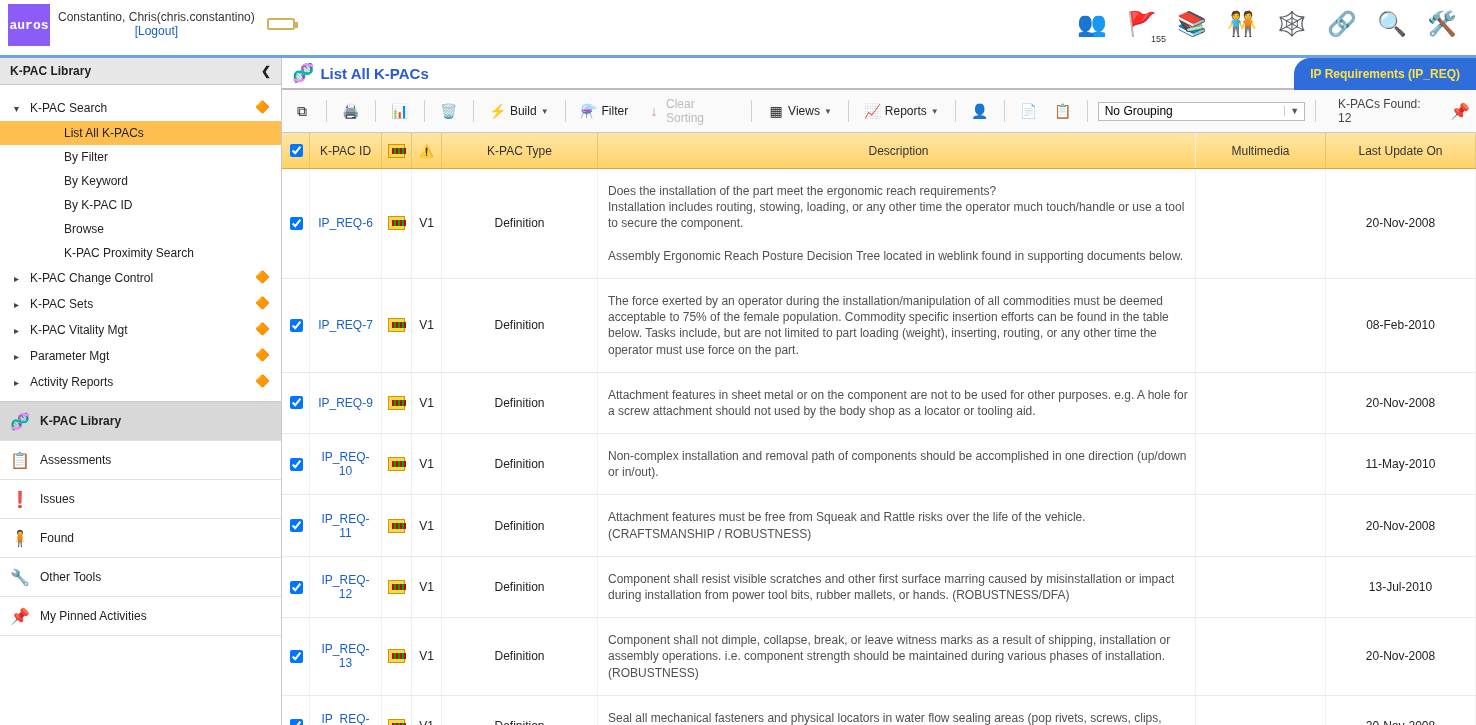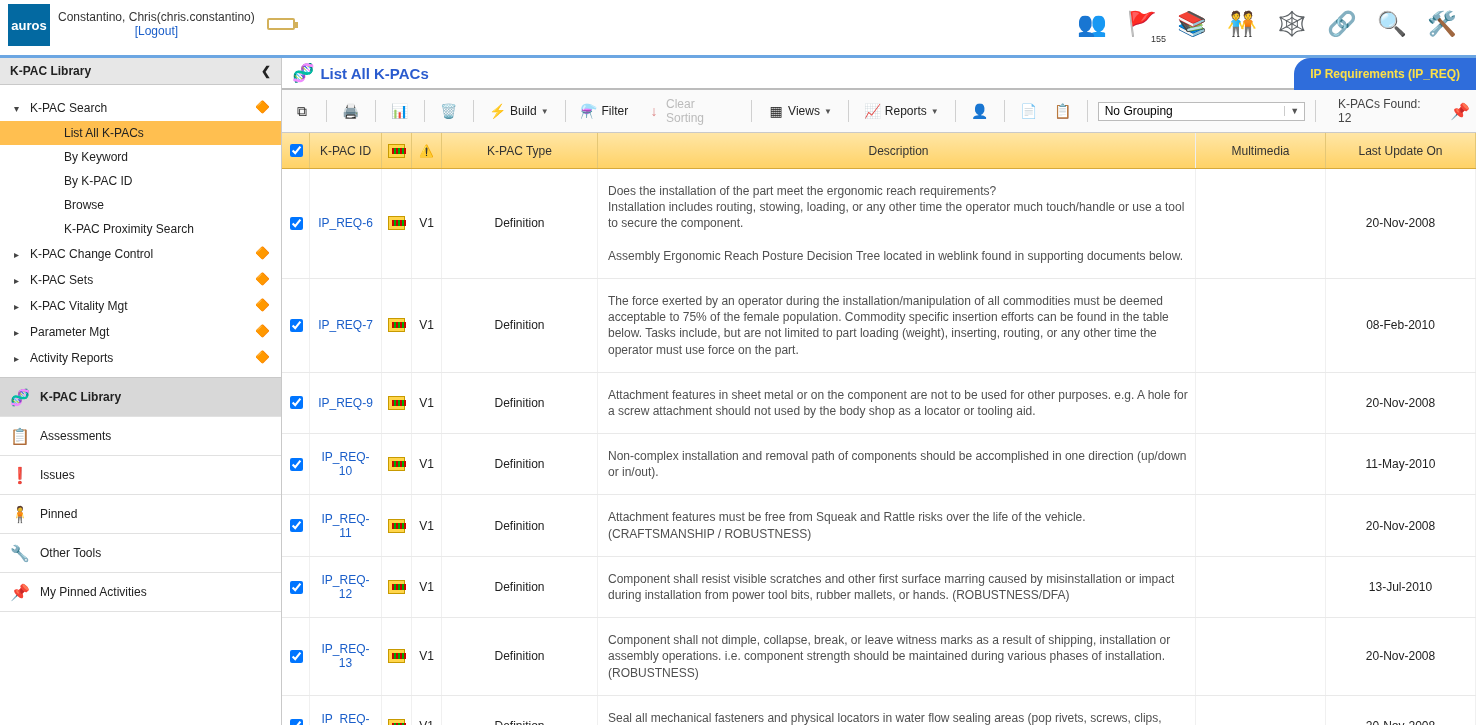--- a/index.html
+++ b/index.html
@@ -1,21 +1,21 @@
 <!DOCTYPE html>
 <html><head>
 <meta charset="utf-8">
 <style>
   * { box-sizing: border-box; }
   html, body { margin: 0; padding: 0; font-family: Verdana, Arial, sans-serif; font-size: 12px; color: #222; background: #fff; }
   body { width: 1476px; height: 725px; overflow: hidden; }
 
   
   .header { display: flex; align-items: flex-start; height: 58px; border-bottom: 3px solid #6ca6e2; }
-  .logo { width: 42px; height: 42px; background: #0369a1; color: #fff; display: flex; align-items: center; justify-content: center; font-weight: bold; font-size: 13px; margin: 4px 8px; }
+  .logo { width: 42px; height: 42px; background: #8b5cf6; color: #fff; display: flex; align-items: center; justify-content: center; font-weight: bold; font-size: 13px; margin: 4px 8px; font-family: Liberation Mono, monospace; }
   .user-block { margin-top: 10px; }
   .user-name { color: #333; }
   .logout-link { color: #1a5ec9; text-align: center; cursor: pointer; }
   .battery { margin-left: 12px; margin-top: 18px; width: 28px; height: 12px; border: 2px solid #d3b15b; border-radius: 2px; position: relative; }
   .battery::after { content: ""; position: absolute; right: -5px; top: 2px; width: 3px; height: 6px; background: #d3b15b; }
   .spacer { flex: 1; }
   .top-icons { display: flex; align-items: center; gap: 18px; padding-right: 18px; padding-top: 8px; }
   .top-icons .icn { width: 32px; height: 32px; display: flex; align-items: center; justify-content: center; font-size: 24px; cursor: pointer; position: relative; }
   .badge { position: absolute; bottom: -4px; right: -10px; font-size: 9px; background: #fff; color: #333; padding: 0 2px; }
 
@@ -115,20 +115,23 @@
     <div class="tree" id="tree">
         <div class="tree-row">
           <span class="exp">▾</span>
           <span class="lbl">K-PAC Search</span>
           <span class="ricn">🔶</span>
         </div>
         <div class="tree-row indent active">
           <span class="lbl">List All K-PACs</span>
         </div>
         <div class="tree-row indent">
+          <span class="lbl">By Filter</span>
+        </div>
+        <div class="tree-row indent">
           <span class="lbl">By Keyword</span>
         </div>
         <div class="tree-row indent">
           <span class="lbl">By K-PAC ID</span>
         </div>
         <div class="tree-row indent">
           <span class="lbl">Browse</span>
         </div>
         <div class="tree-row indent">
           <span class="lbl">K-PAC Proximity Search</span>
@@ -167,21 +170,21 @@
         <div class="mod">
           <span class="mi">📋</span>
           <span>Assessments</span>
         </div>
         <div class="mod">
           <span class="mi">❗</span>
           <span>Issues</span>
         </div>
         <div class="mod">
           <span class="mi">🧍</span>
-          <span>Pinned</span>
+          <span>Found</span>
         </div>
         <div class="mod">
           <span class="mi">🔧</span>
           <span>Other Tools</span>
         </div>
         <div class="mod">
           <span class="mi">📌</span>
           <span>My Pinned Activities</span>
         </div>
       </div>

